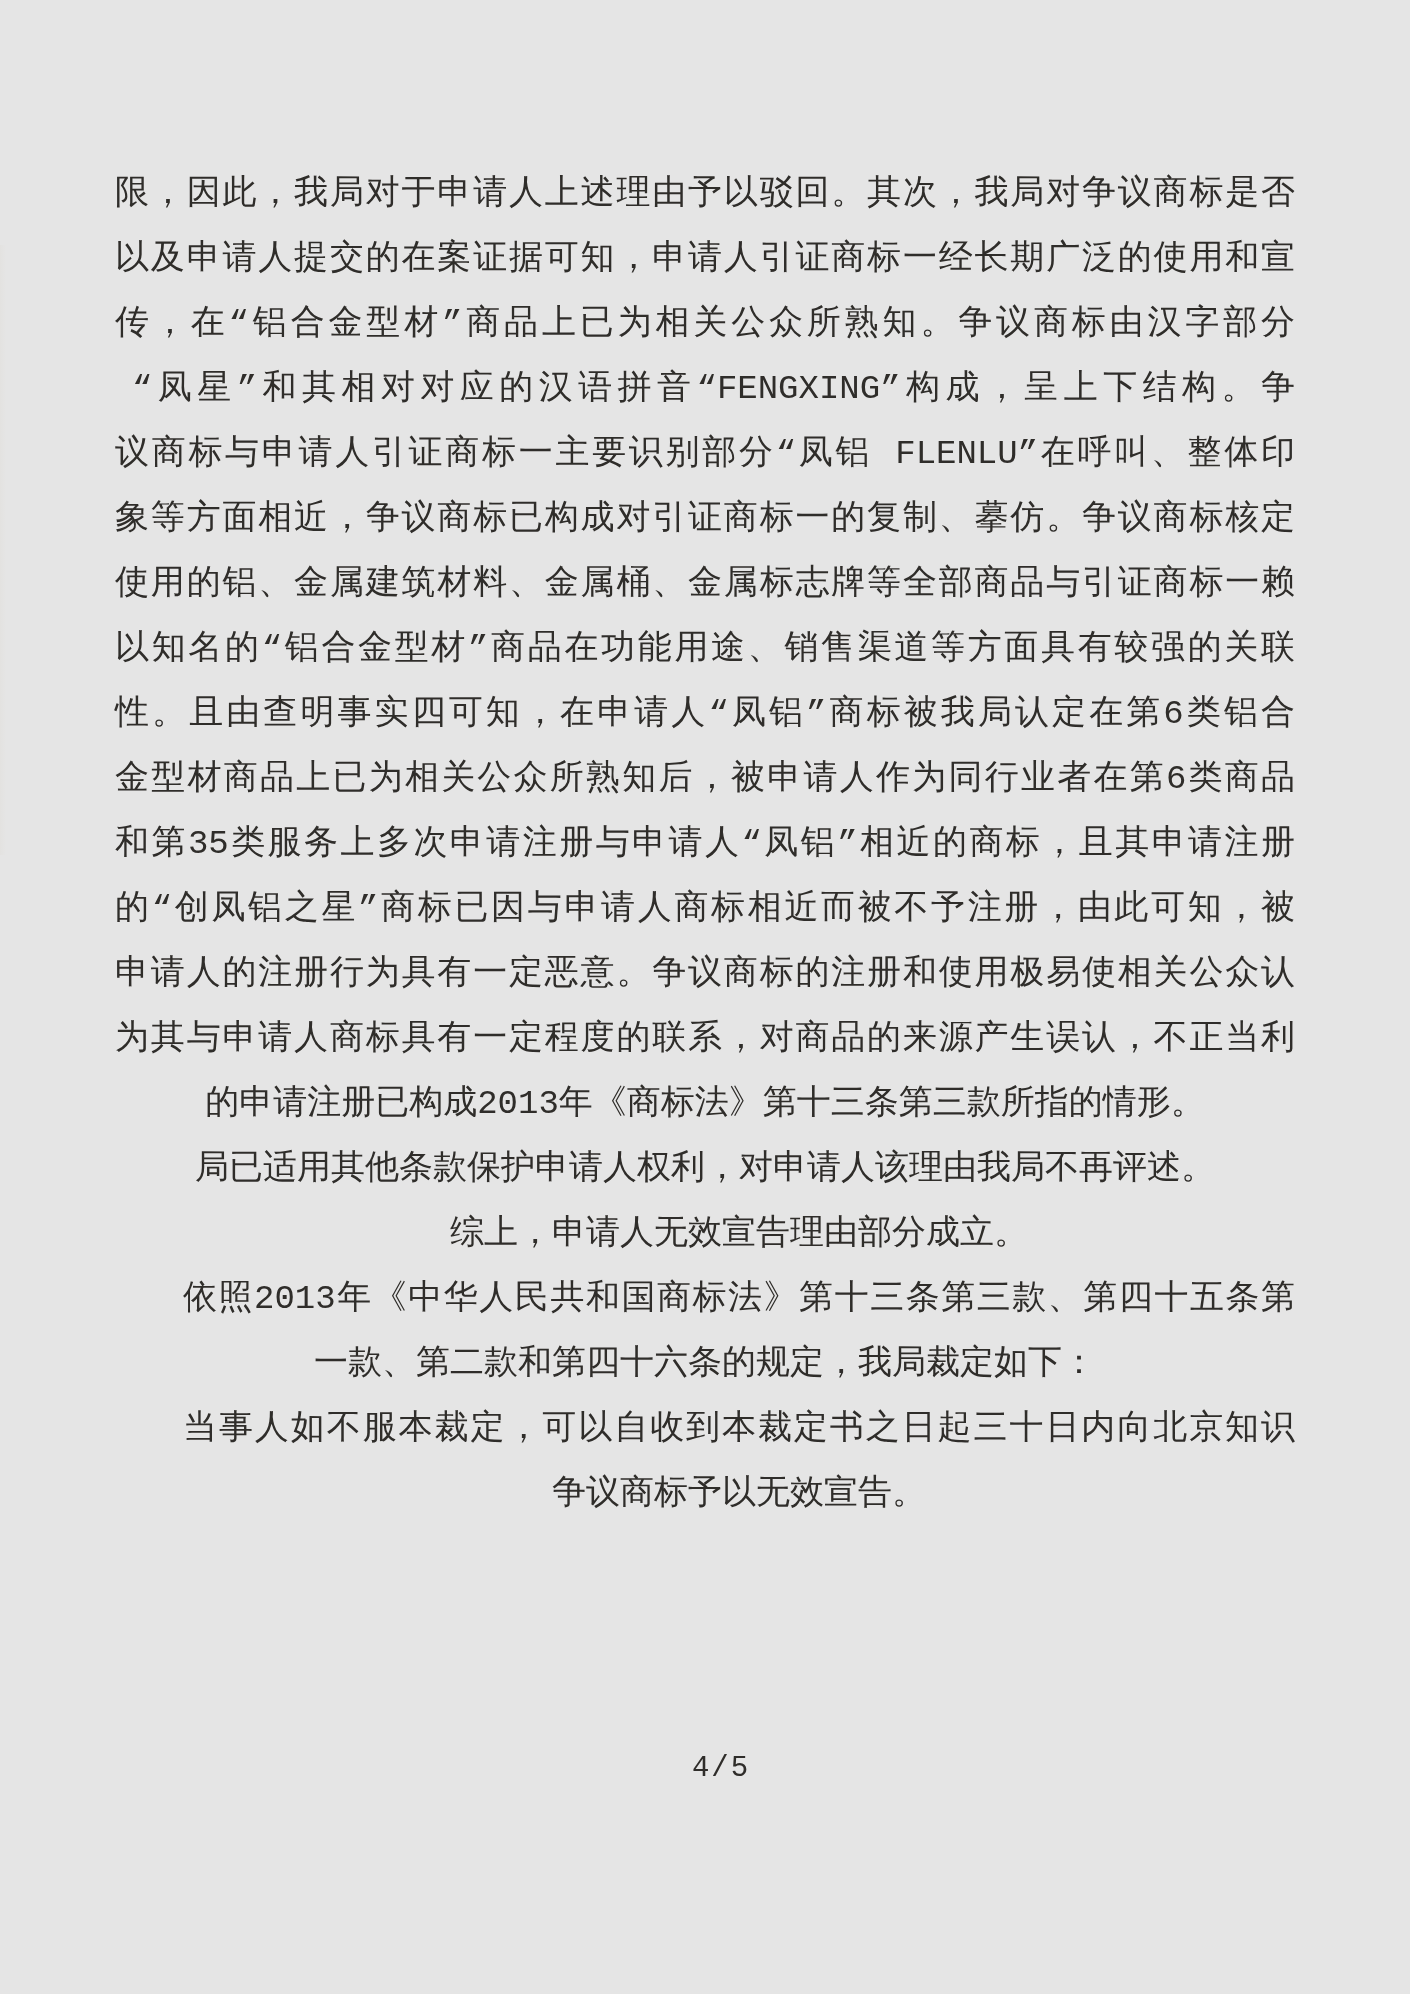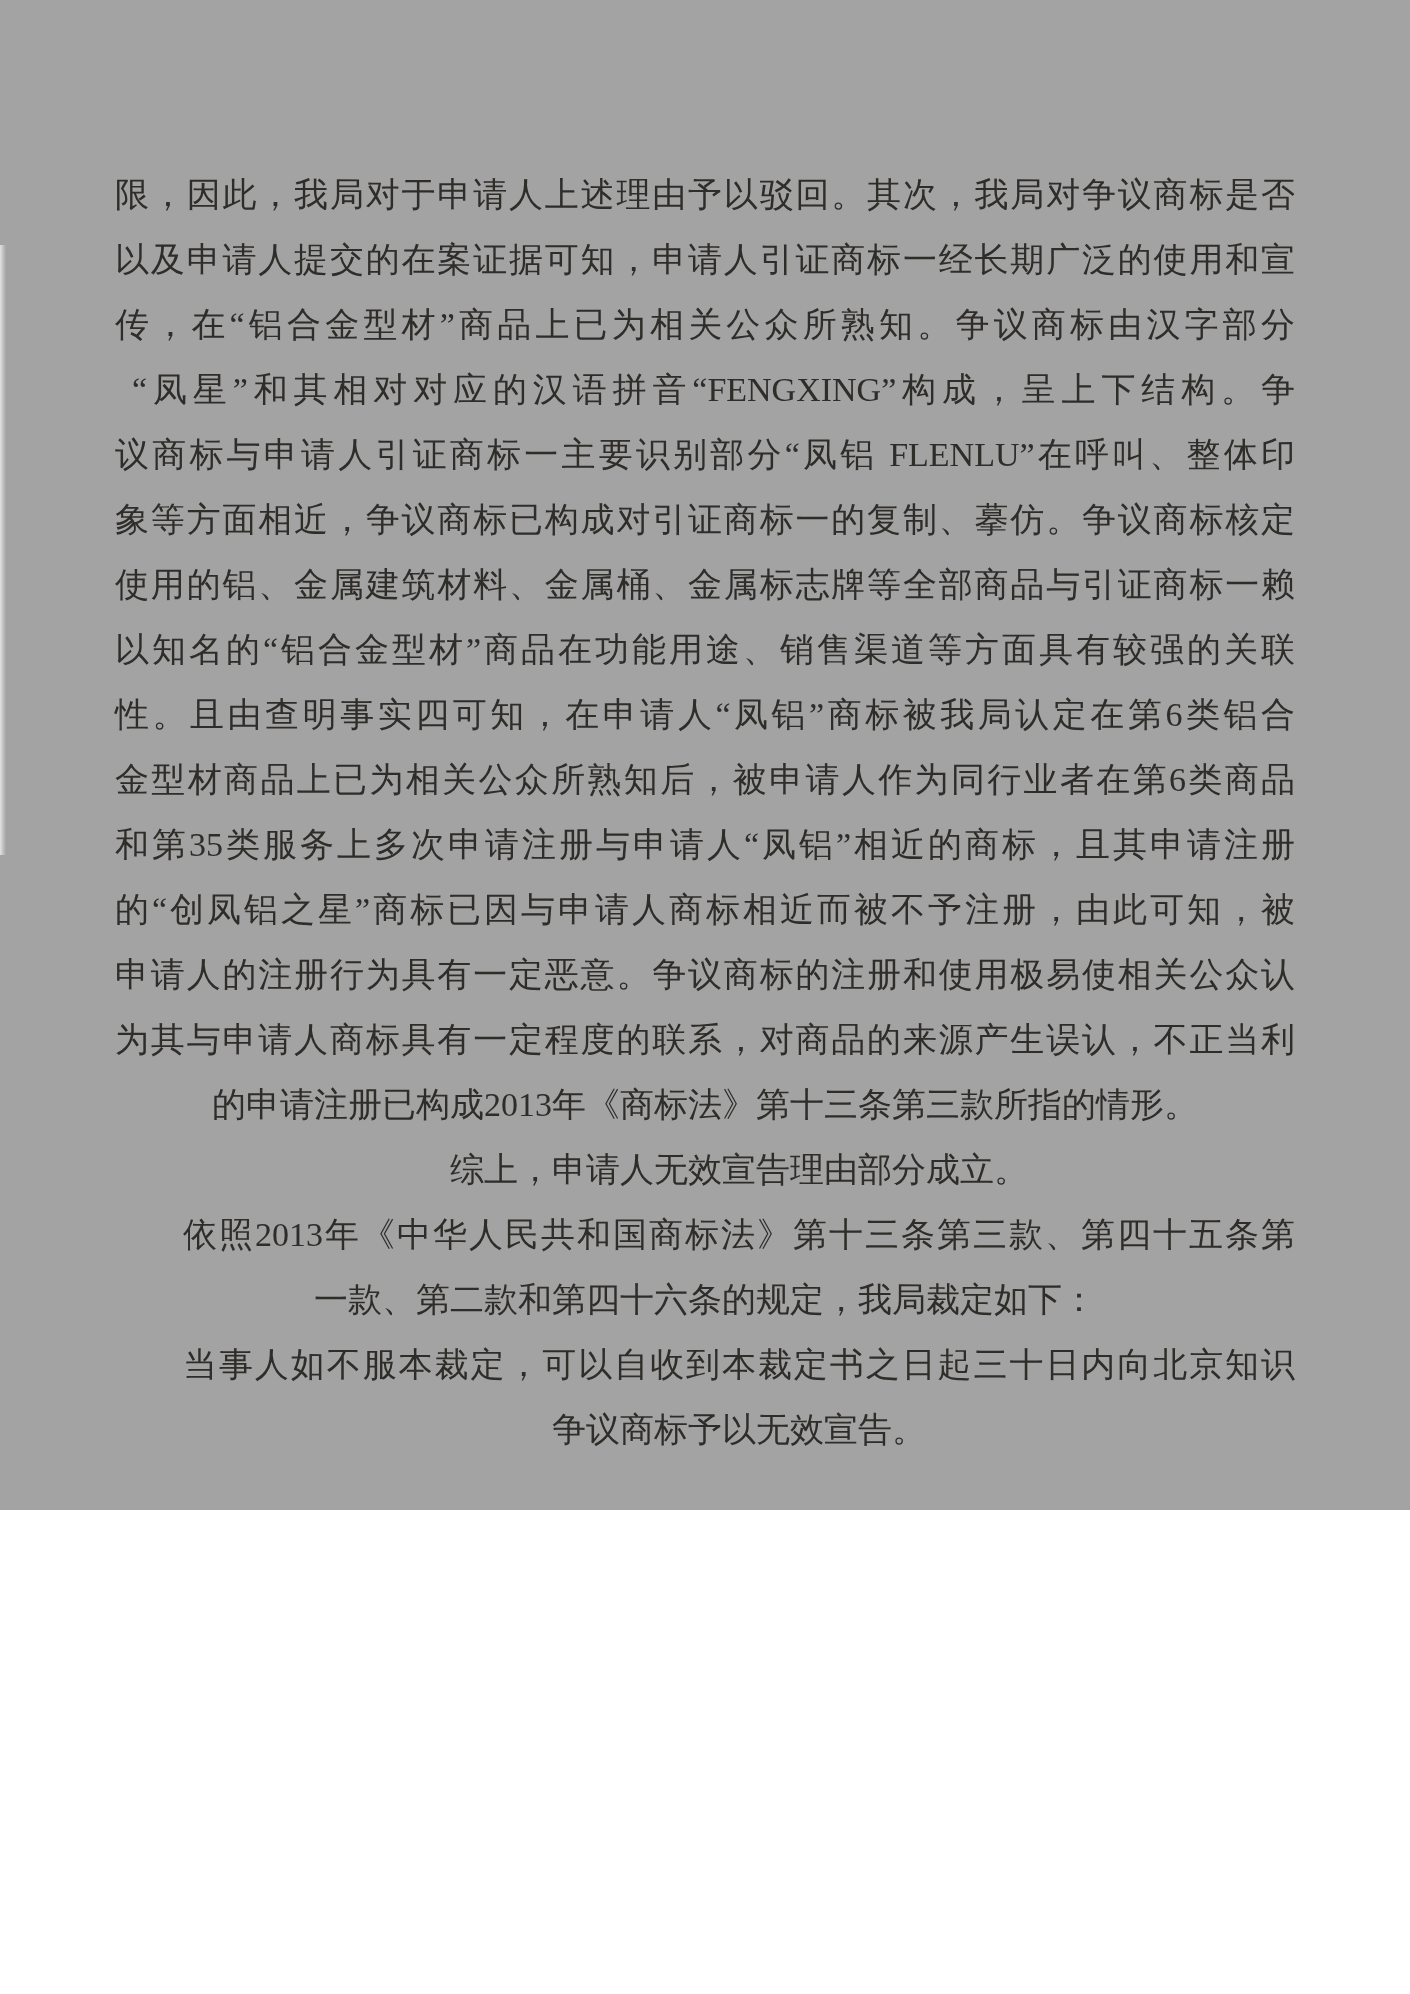--- a/index.html
+++ b/index.html
@@ -3,24 +3,24 @@
 <meta charset="utf-8">
 <style>
   html, body {
     margin: 0;
     padding: 0;
     background: #ffffff;
   }
   .page {
     position: relative;
     width: 1410px;
-    height: 1510px;
-    background: #a3a3a3;
+    height: 1994px;
+    background: #e5e5e5;
     overflow: hidden;
-    font-family: Liberation Serif, serif;
+    font-family: Liberation Mono, monospace;
   }
   .scan-edge {
     position: absolute;
     left: 0;
     top: 245px;
     width: 6px;
     height: 610px;
     background: linear-gradient(to right, #e3e2e0, rgba(255,255,255,0));
   }
   .body-text {
@@ -70,20 +70,21 @@
     <div class="ln fill">象等方面相近，争议商标已构成对引证商标一的复制、摹仿。争议商标核定</div>
     <div class="ln fill">使用的铝、金属建筑材料、金属桶、金属标志牌等全部商品与引证商标一赖</div>
     <div class="ln fill">以知名的“铝合金型材”商品在功能用途、销售渠道等方面具有较强的关联</div>
     <div class="ln fill">性。且由查明事实四可知，在申请人“凤铝”商标被我局认定在第6类铝合</div>
     <div class="ln fill">金型材商品上已为相关公众所熟知后，被申请人作为同行业者在第6类商品</div>
     <div class="ln fill">和第35类服务上多次申请注册与申请人“凤铝”相近的商标，且其申请注册</div>
     <div class="ln fill">的“创凤铝之星”商标已因与申请人商标相近而被不予注册，由此可知，被</div>
     <div class="ln fill">申请人的注册行为具有一定恶意。争议商标的注册和使用极易使相关公众认</div>
     <div class="ln fill">为其与申请人商标具有一定程度的联系，对商品的来源产生误认，不正当利</div>
     <div class="ln">的申请注册已构成2013年《商标法》第十三条第三款所指的情形。</div>
+    <div class="ln">局已适用其他条款保护申请人权利，对申请人该理由我局不再评述。</div>
     <div class="ln ind">综上，申请人无效宣告理由部分成立。</div>
     <div class="ln fill ind">依照2013年《中华人民共和国商标法》第十三条第三款、第四十五条第</div>
     <div class="ln">一款、第二款和第四十六条的规定，我局裁定如下：</div>
     <div class="ln fill ind">当事人如不服本裁定，可以自收到本裁定书之日起三十日内向北京知识</div>
     <div class="ln ind">争议商标予以无效宣告。</div>
   </div>
 
   <div class="footer">4/5</div>
 </div>
 

